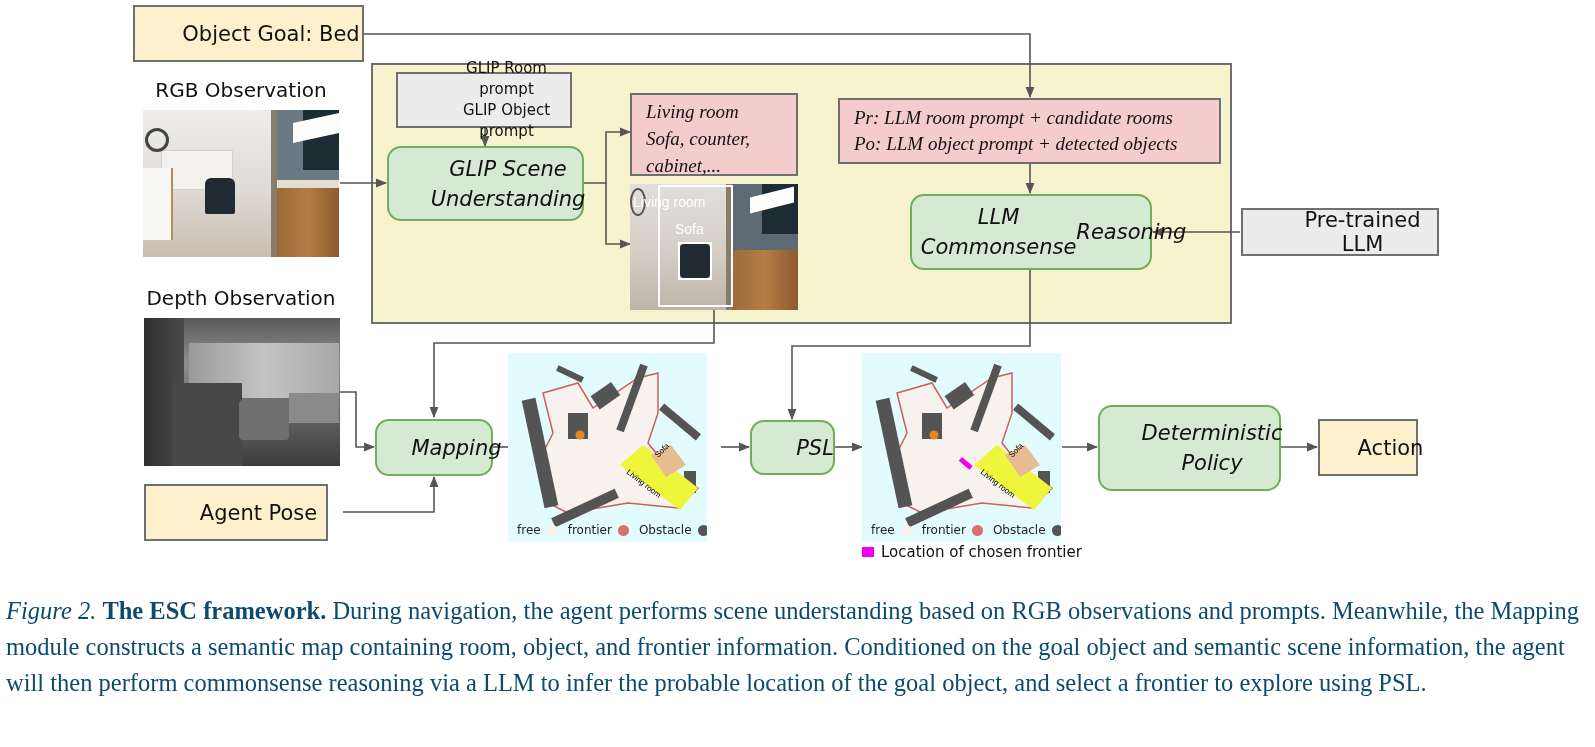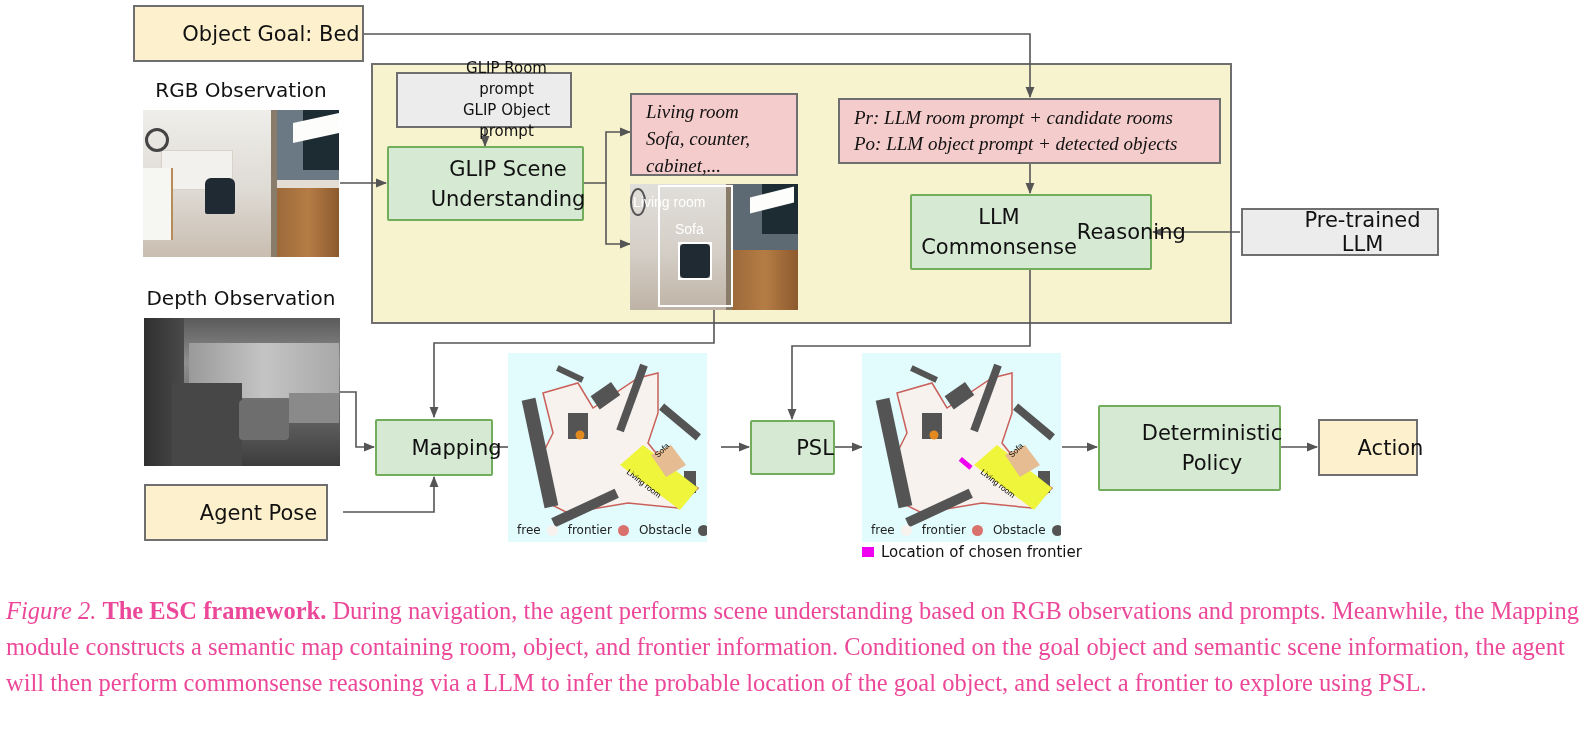--- a/index.html
+++ b/index.html
@@ -1,26 +1,26 @@
 <!DOCTYPE html>
 <html><head>
 <meta charset="utf-8">
 <style>
   html,body{margin:0;padding:0;background:#fff;}
   body{width:1595px;height:747px;position:relative;overflow:hidden;font-family:"DejaVu Sans","Liberation Sans",sans-serif;color:#111;}
   .abs{position:absolute;box-sizing:border-box;}
   .box{display:flex;align-items:center;justify-content:center;text-align:center;box-sizing:border-box;padding-left:45px;}
   .yellow{background:#fdf0cc;border:2px solid #6f6f6f;}
   .gray{background:#ececec;border:2px solid #6f6f6f;}
-  .green{background:#d6e9d3;border:2px solid #72ad5c;border-radius:2px;}
+  .green{background:#d6e9d3;border:2px solid #72ad5c;border-radius:14px;font-style:italic;}
   .pink{background:#f5cccc;border:2px solid #6f6f6f;}
   .panel{background:#f7f3cf;border:2px solid #6f6f6f;}
   .lbl{font-size:21px;color:#111;}
   .serif-i{font-family:"Liberation Serif","DejaVu Serif",serif;font-style:italic;font-size:19px;line-height:27px;}
-  .caption{font-family:"Liberation Serif","DejaVu Serif",serif;font-size:24.5px;line-height:36px;color:#ec4899;left:6px;top:593px;width:1585px;}
+  .caption{font-family:"Liberation Serif","DejaVu Serif",serif;font-size:24.5px;line-height:36px;color:#0c4a6e;left:6px;top:593px;width:1585px;}
   .caption i{font-style:italic;}
   .caption b{font-weight:bold;}
   svg.lines{position:absolute;left:0;top:0;}
   .legend{font-size:12px;color:#222;display:flex;align-items:center;gap:6px;}
   .dot{display:inline-block;width:11px;height:11px;border-radius:50%;}
 </style>
 </head>
 <body>
 
 <div class="abs panel" style="left:371px;top:63px;width:861px;height:261px;"></div>

